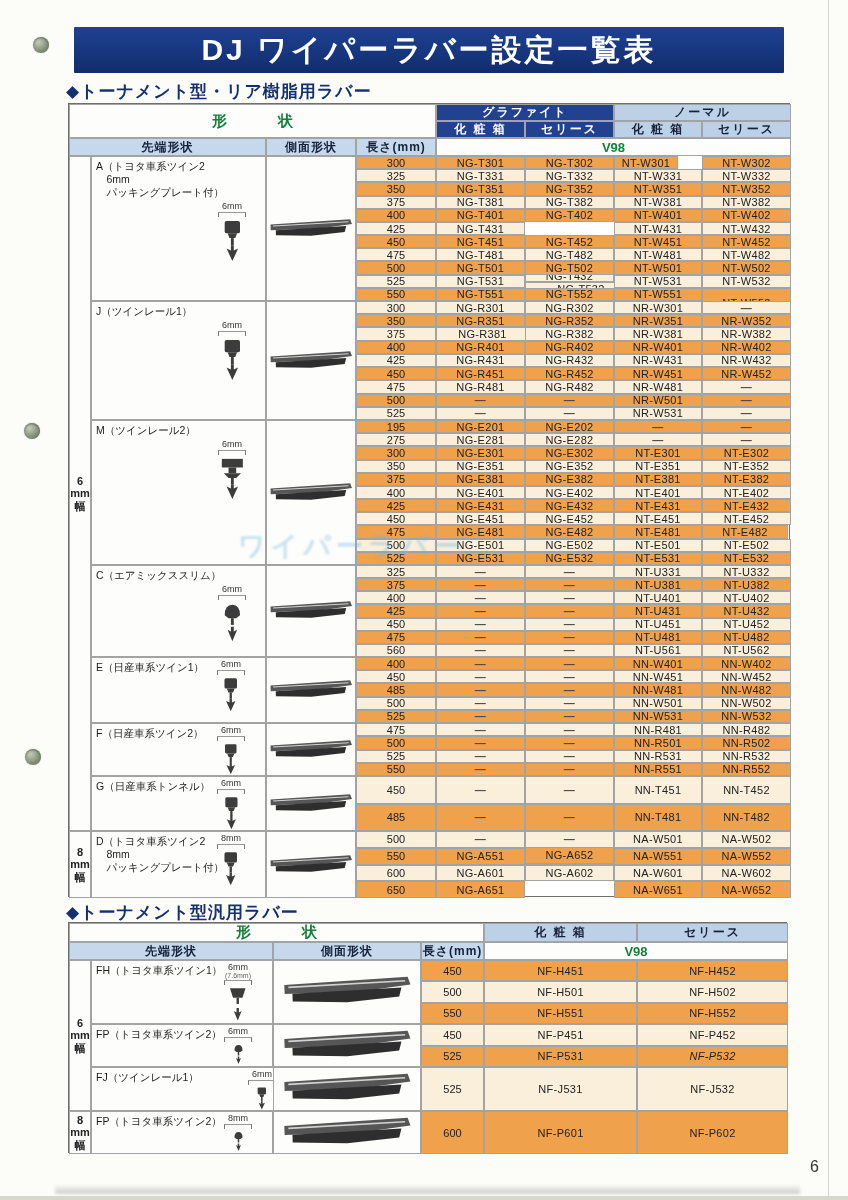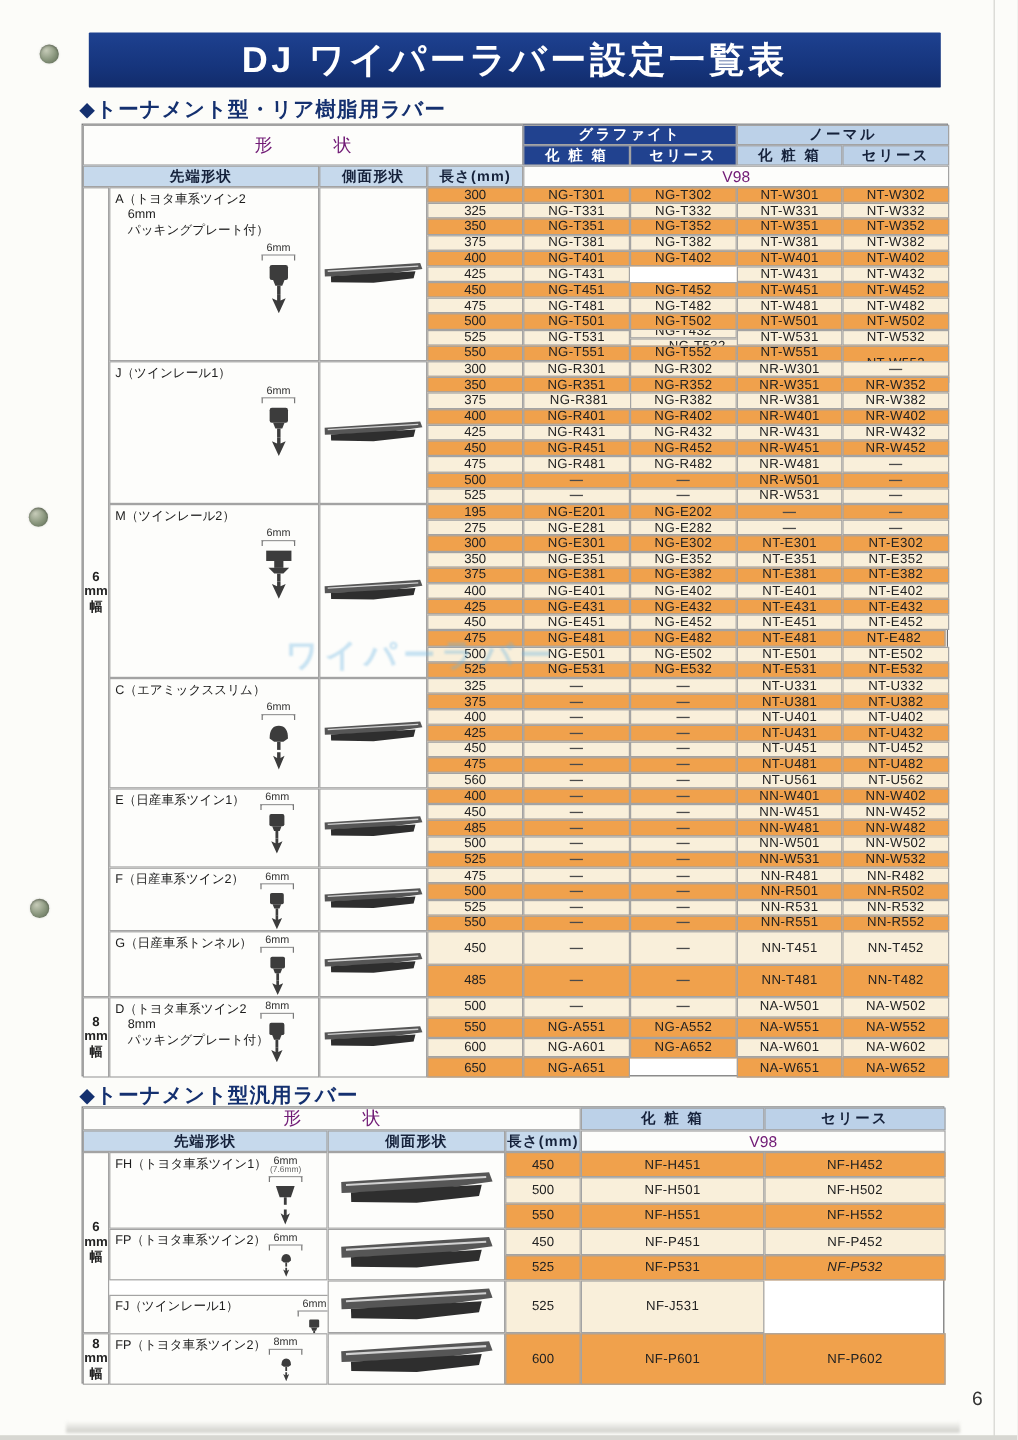--- a/index.html
+++ b/index.html
@@ -9,21 +9,21 @@
   
   .banner{background:linear-gradient(#1e4190,#16357d 60%,#122c6b);color:#fff;display:flex;align-items:center;justify-content:center;
           font-size:30px;font-weight:bold;letter-spacing:3px;border-radius:1px;}
   .sect-title{color:#14306f;font-size:17px;font-weight:bold;letter-spacing:1px;}
   
   .tbl{border:1px solid #6f6f6f;background:#fff;}
   .cell{position:absolute;box-sizing:border-box;border:1px solid #a3a3a3;display:flex;align-items:center;justify-content:center;overflow:hidden;}
   .hdr-navy{background:#21428f;color:#fff;font-size:12px;font-weight:bold;letter-spacing:2px;}
   .hdr-lblue{background:#bcd1e8;color:#15213a;font-size:12px;font-weight:bold;letter-spacing:2px;}
   .hdr-lblue2{background:#c6d9ec;color:#15213a;font-size:12px;font-weight:bold;letter-spacing:1px;}
-  .hdr-white{background:#fdfdfb;color:#701a75;font-size:13px;font-weight:normal;}
+  .hdr-white{background:#fdfdfb;color:#15803d;font-size:13px;font-weight:bold;}
   .shape-hdr{font-size:15px;letter-spacing:18px;padding-left:18px;}
   .wg{background:#fdfdfb;flex-direction:column;font-size:11px;font-weight:bold;color:#222;line-height:1.15;}
   .wg span{display:block;text-align:center;}
   .tipcell{background:#fdfdfb;justify-content:flex-start;align-items:flex-start;}
   .sidecell{background:#fdfdfb;}
   .tiplabel{position:absolute;top:3px;left:4px;font-size:10.5px;color:#1c1c1c;line-height:1.25;white-space:nowrap;}
   .capblock{position:absolute;text-align:center;}
   .cap{font-size:9px;color:#333;line-height:1;}
   .capsub{font-size:7px;color:#666;line-height:1;}
   .capline{height:4px;border-left:1px solid #777;border-right:1px solid #777;border-top:1px solid #999;width:26px;margin:1px auto 1px;}
@@ -101,21 +101,21 @@
       <div class="cell sidecell" style="left: 197px; top: 52px; width: 90px; height: 145px;">
         <svg viewBox="0 0 100 26" width="84" style="transform:rotate(-2deg)">
           <polygon points="2,6 97,3 99,9 60,13 2,13" fill="#565656"></polygon>
           <polygon points="8,13 92,11 90,18 50,21 8,19" fill="#2e2e2e"></polygon>
           <line x1="5" y1="8" x2="95" y2="6" stroke="#d2d2d2" stroke-width="1.3"></line>
         </svg>
       </div>
       <div class="cell r-orange len" style="left: 287px; top: 52px; width: 80px; height: 13.18px;">300</div>
       <div class="cell r-orange pn" style="left: 367px; top: 52px; width: 89px; height: 13.18px;">NG-T301</div>
       <div class="cell r-orange pn" style="left: 456px; top: 52px; width: 89px; height: 13.18px;">NG-T302</div>
-      <div class="cell r-orange pn" style="left: 545px; top: 52px; width: 88px; height: 13.18px;">NT-W301</div>
+      <div class="cell r-orange pn" style="left: 545px; top: 52px; width: 64px; height: 13.18px;">NT-W301</div>
       <div class="cell r-orange pn" style="left: 633px; top: 52px; width: 89px; height: 13.18px;">NT-W302</div>
       <div class="cell r-cream len" style="left: 287px; top: 65.18px; width: 80px; height: 13.18px;">325</div>
       <div class="cell r-cream pn" style="left: 367px; top: 65.18px; width: 89px; height: 13.18px;">NG-T331</div>
       <div class="cell r-cream pn" style="left: 456px; top: 65.18px; width: 89px; height: 13.18px;">NG-T332</div>
       <div class="cell r-cream pn" style="left: 545px; top: 65.18px; width: 88px; height: 13.18px;">NT-W331</div>
       <div class="cell r-cream pn" style="left: 633px; top: 65.18px; width: 89px; height: 13.18px;">NT-W332</div>
       <div class="cell r-orange len" style="left: 287px; top: 78.36px; width: 80px; height: 13.18px;">350</div>
       <div class="cell r-orange pn" style="left: 367px; top: 78.36px; width: 89px; height: 13.18px;">NG-T351</div>
       <div class="cell r-orange pn" style="left: 456px; top: 78.36px; width: 89px; height: 13.18px;">NG-T352</div>
       <div class="cell r-orange pn" style="left: 545px; top: 78.36px; width: 88px; height: 13.18px;">NT-W351</div>
@@ -530,21 +530,21 @@
       <div class="cell r-orange pn" style="left: 456px; top: 743.75px; width: 89px; height: 16.75px;">NG-A552</div>
       <div class="cell r-orange pn" style="left: 545px; top: 743.75px; width: 88px; height: 16.75px;">NA-W551</div>
       <div class="cell r-orange pn" style="left: 633px; top: 743.75px; width: 89px; height: 16.75px;">NA-W552</div>
       <div class="cell r-cream len" style="left: 287px; top: 760.5px; width: 80px; height: 16.75px;">600</div>
       <div class="cell r-cream pn" style="left: 367px; top: 760.5px; width: 89px; height: 16.75px;">NG-A601</div>
       <div class="cell r-cream pn" style="left: 456px; top: 760.5px; width: 89px; height: 16.75px;">NG-A602</div>
       <div class="cell r-cream pn" style="left: 545px; top: 760.5px; width: 88px; height: 16.75px;">NA-W601</div>
       <div class="cell r-cream pn" style="left: 633px; top: 760.5px; width: 89px; height: 16.75px;">NA-W602</div>
       <div class="cell r-orange len" style="left: 287px; top: 777.25px; width: 80px; height: 16.75px;">650</div>
       <div class="cell r-orange pn" style="left: 367px; top: 777.25px; width: 89px; height: 16.75px;">NG-A651</div>
-      <div class="cell r-orange pn" style="left: 456px; top: 761px; width: 89px; height: 16.75px;">NG-A652</div>
+      <div class="cell r-orange pn" style="left: 456px; top: 743px; width: 89px; height: 16.75px;">NG-A652</div>
       <div class="cell r-orange pn" style="left: 545px; top: 777.25px; width: 88px; height: 16.75px;">NA-W651</div>
       <div class="cell r-orange pn" style="left: 633px; top: 777.25px; width: 89px; height: 16.75px;">NA-W652</div>
     </div>
 
   <div class="abs watermark" style="left:238px;top:528px;">ワイパーラバー</div>
 
   <div class="abs sect-title" style="left:66px;top:901px;">◆トーナメント型汎用ラバー</div>
 
   <div class="abs tbl" id="t2" style="left:68px;top:922px;width:719px;height:231px;">
     <div class="cell hdr-white shape-hdr" style="left:0;top:0;width:415px;height:19px;">形　状</div>
@@ -619,21 +619,21 @@
           <polygon points="8,13 92,11 90,18 50,21 8,19" fill="#2e2e2e"></polygon>
           <line x1="5" y1="8" x2="95" y2="6" stroke="#d2d2d2" stroke-width="1.3"></line>
         </svg>
       </div>
       <div class="cell r-cream len" style="left: 352px; top: 101px; width: 63px; height: 21.5px;">450</div>
       <div class="cell r-cream pn" style="left: 415px; top: 101px; width: 153px; height: 21.5px;">NF-P451</div>
       <div class="cell r-cream pn" style="left: 568px; top: 101px; width: 151px; height: 21.5px;">NF-P452</div>
       <div class="cell r-orange len" style="left: 352px; top: 122.5px; width: 63px; height: 21.5px;">525</div>
       <div class="cell r-orange pn" style="left: 415px; top: 122.5px; width: 153px; height: 21.5px;">NF-P531</div>
       <div class="cell r-orange pn" style="left: 568px; top: 122.5px; width: 151px; height: 21.5px; font-style: italic;">NF-P532</div>
-      <div class="cell tipcell" style="left: 22px; top: 144px; width: 206px; height: 44px; margin-top: 12px;">
+      <div class="cell tipcell" style="left: 22px; top: 144px; width: 206px; height: 44px;">
         <div class="tiplabel">
           <div>FJ（ツインレール1）</div>
         </div>
         <div class="capblock" style="right: 6px; top: 2px; width: 56px;">
           <div class="cap">6mm</div>
           <div class="capline"></div>
           <div class="tipicon" style="height: 24px;">
             <svg viewBox="0 0 30 46" fill="#3c3c3c">
               <rect x="7" y="3" width="16" height="13" rx="2"></rect>
               <polygon points="10,16 20,16 18,21 12,21"></polygon>
@@ -645,20 +645,21 @@
       </div>
       <div class="cell sidecell" style="left: 204px; top: 144px; width: 148px; height: 44px;">
         <svg viewBox="0 0 100 26" width="130" style="transform:rotate(-2deg)">
           <polygon points="2,6 97,3 99,9 60,13 2,13" fill="#565656"></polygon>
           <polygon points="8,13 92,11 90,18 50,21 8,19" fill="#2e2e2e"></polygon>
           <line x1="5" y1="8" x2="95" y2="6" stroke="#d2d2d2" stroke-width="1.3"></line>
         </svg>
       </div>
       <div class="cell r-cream len" style="left: 352px; top: 144px; width: 63px; height: 44px;">525</div>
       <div class="cell r-cream pn" style="left: 415px; top: 144px; width: 153px; height: 44px;">NF-J531</div>
+      <div class="cell r-cream pn" style="left: 568px; top: 144px; width: 151px; height: 44px;">NF-J532</div>
       <div class="cell tipcell" style="left: 22px; top: 188px; width: 182px; height: 43px;">
         <div class="tiplabel">
           <div>FP（トヨタ車系ツイン2）</div>
         </div>
         <div class="capblock" style="right: 6px; top: 2px; width: 56px;">
           <div class="cap">8mm</div>
           <div class="capline"></div>
           <div class="tipicon" style="height: 23px;">
             <svg viewBox="0 0 30 46" fill="#3c3c3c">
               <path d="M7,15 Q7,4 15,4 Q23,4 23,15 L19,18 L11,18 Z"></path>

